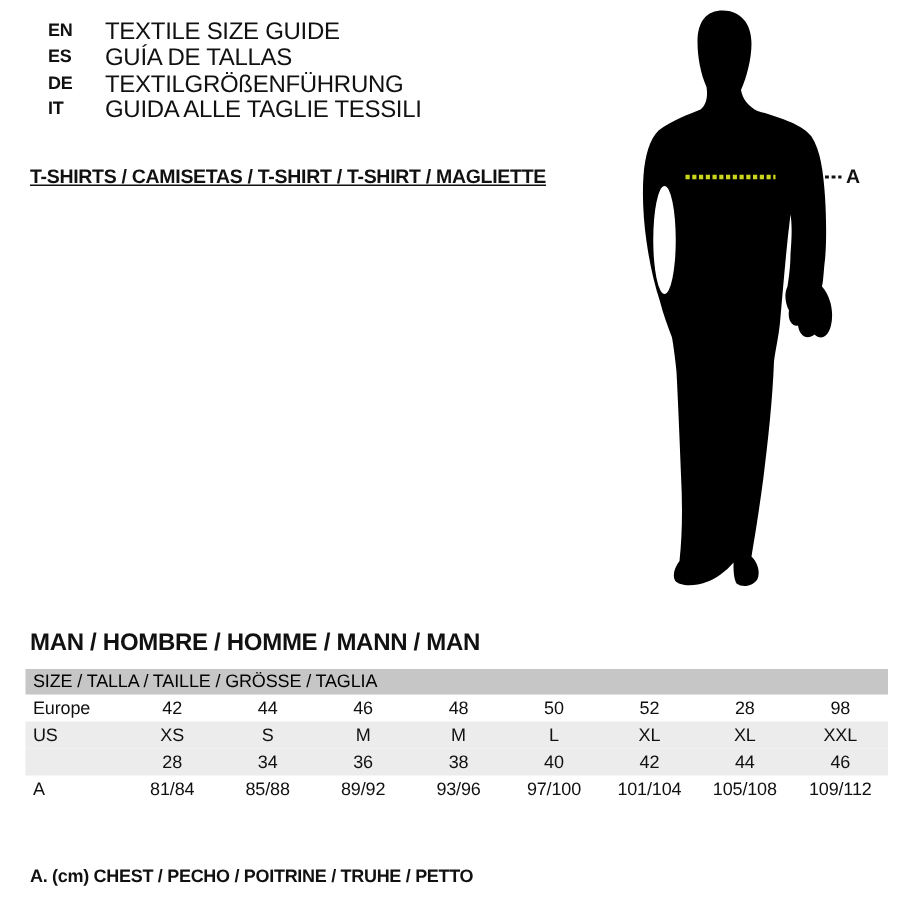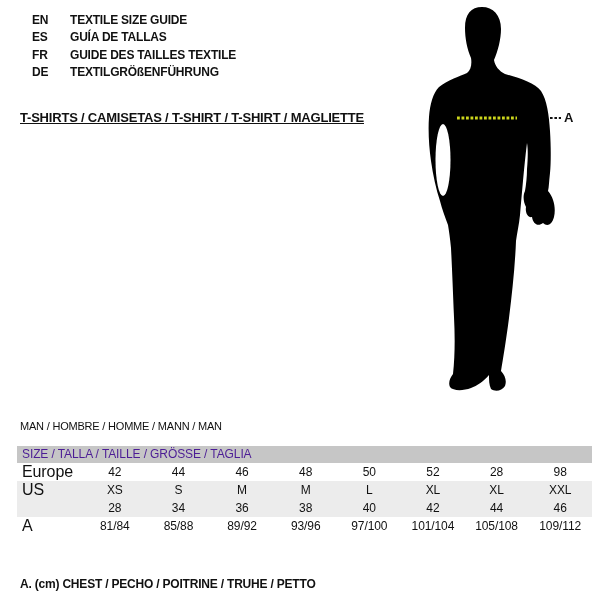--- a/index.html
+++ b/index.html
@@ -13,54 +13,54 @@
     background:#ffffff;
     font-family:"Liberation Sans",sans-serif;
     color:var(--text);
   }
   .stage{position:relative;width:600px;height:600px;}
 
   
   .lang-list{position:absolute;left:22px;top:13px;}
   .lang-row{display:flex;height:17.4px;padding-left:10px;}
   .lang-code{width:38px;font-size:12px;font-weight:700;letter-spacing:-0.2px;}
-  .lang-label{font-size:12px;font-weight:700;letter-spacing:-0.2px;white-space:nowrap;}
+  .lang-label{font-size:16px;font-weight:400;letter-spacing:-0.2px;white-space:nowrap;}
 
   
   .categories{position:absolute;left:20px;top:109px;text-decoration:underline;}
   .category-line{font-size:13px;font-weight:700;letter-spacing:-0.2px;line-height:17px;white-space:nowrap;}
 
   
   .figure-area{position:absolute;left:405px;top:5px;width:195px;height:400px;}
   .figure-area svg{display:block;}
   .sil{fill:var(--silhouette);}
   .measure-label{
     position:absolute;left:159px;top:105px;
     font-size:13px;font-weight:700;letter-spacing:-0.2px;
   }
 
   
   .section-title{
     position:absolute;left:20px;top:420px;
-    font-size:11px;font-weight:400;letter-spacing:-0.2px;white-space:nowrap;
+    font-size:16px;font-weight:700;letter-spacing:-0.2px;white-space:nowrap;
   }
 
   
   .size-table{position:absolute;left:17px;top:446px;width:575px;}
   .t-header{
     height:17px;line-height:17px;background:var(--header_bg);
     font-size:12px;font-weight:400;letter-spacing:-0.1px;
-    padding-left:5px;box-sizing:border-box;color:#4c1d95;
+    padding-left:5px;box-sizing:border-box;color:#000000;
     white-space:nowrap;
   }
   .t-row{display:flex;height:18px;align-items:center;}
   .t-row.shaded{background:var(--shaded_row_bg);}
   .t-label{
     width:66px;padding-left:5px;box-sizing:border-box;
-    font-size:16px;font-weight:400;letter-spacing:-0.1px;
+    font-size:12px;font-weight:400;letter-spacing:-0.1px;
   }
   .t-cell{
     flex:1;text-align:center;
     font-size:12px;font-weight:400;letter-spacing:-0.1px;
   }
 
   
   .footnote{
     position:absolute;left:20px;top:549px;
     font-size:12px;font-weight:700;letter-spacing:-0.2px;white-space:nowrap;margin-top:28px;
@@ -74,26 +74,26 @@
   <div class="lang-list">
     <div class="lang-row">
       <span class="lang-code">EN</span>
       <span class="lang-label">TEXTILE SIZE GUIDE</span>
     </div>
     <div class="lang-row">
       <span class="lang-code">ES</span>
       <span class="lang-label">GUÍA DE TALLAS</span>
     </div>
     <div class="lang-row">
-      <span class="lang-code">FR</span>
-      <span class="lang-label">GUIDE DES TAILLES TEXTILE</span>
-    </div>
-    <div class="lang-row">
       <span class="lang-code">DE</span>
       <span class="lang-label">TEXTILGRÖßENFÜHRUNG</span>
+    </div>
+    <div class="lang-row">
+      <span class="lang-code">IT</span>
+      <span class="lang-label">GUIDA ALLE TAGLIE TESSILI</span>
     </div>
   </div>
 
   <div class="categories">
     <div class="category-line">T-SHIRTS / CAMISETAS / T-SHIRT / T-SHIRT / MAGLIETTE</div>
   </div>
 
   <div class="figure-area">
     <svg width="195" height="400" viewBox="0 0 195 400">
       <path class="sil" d="

